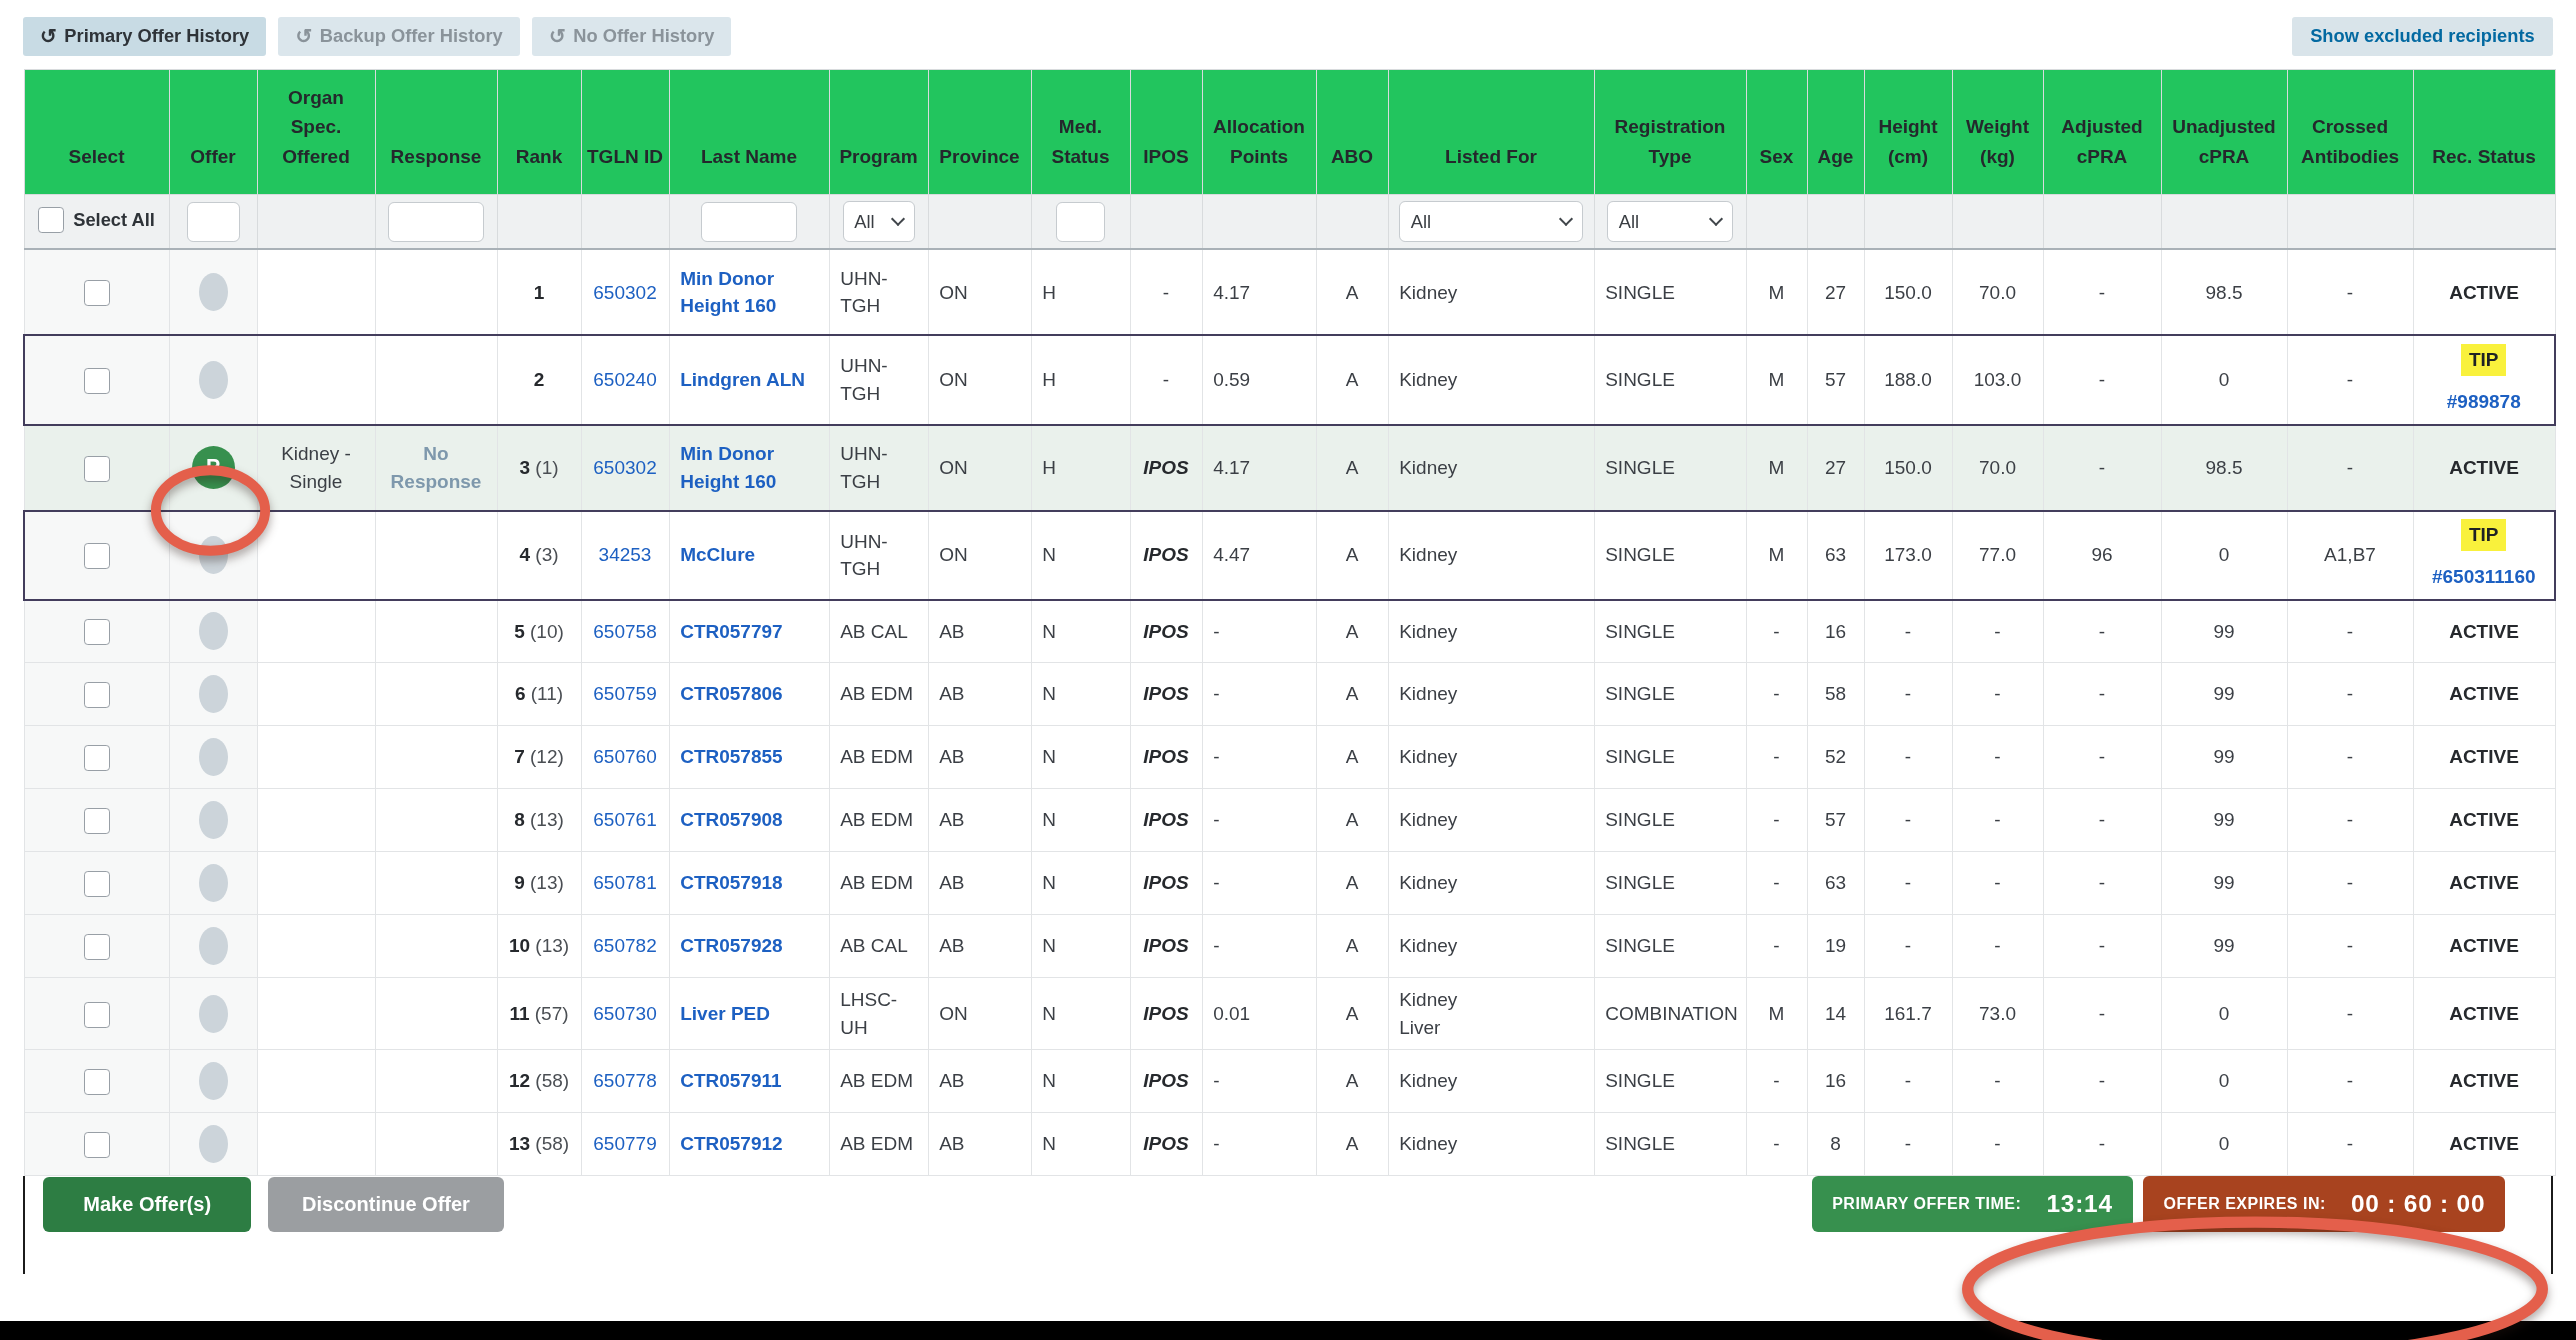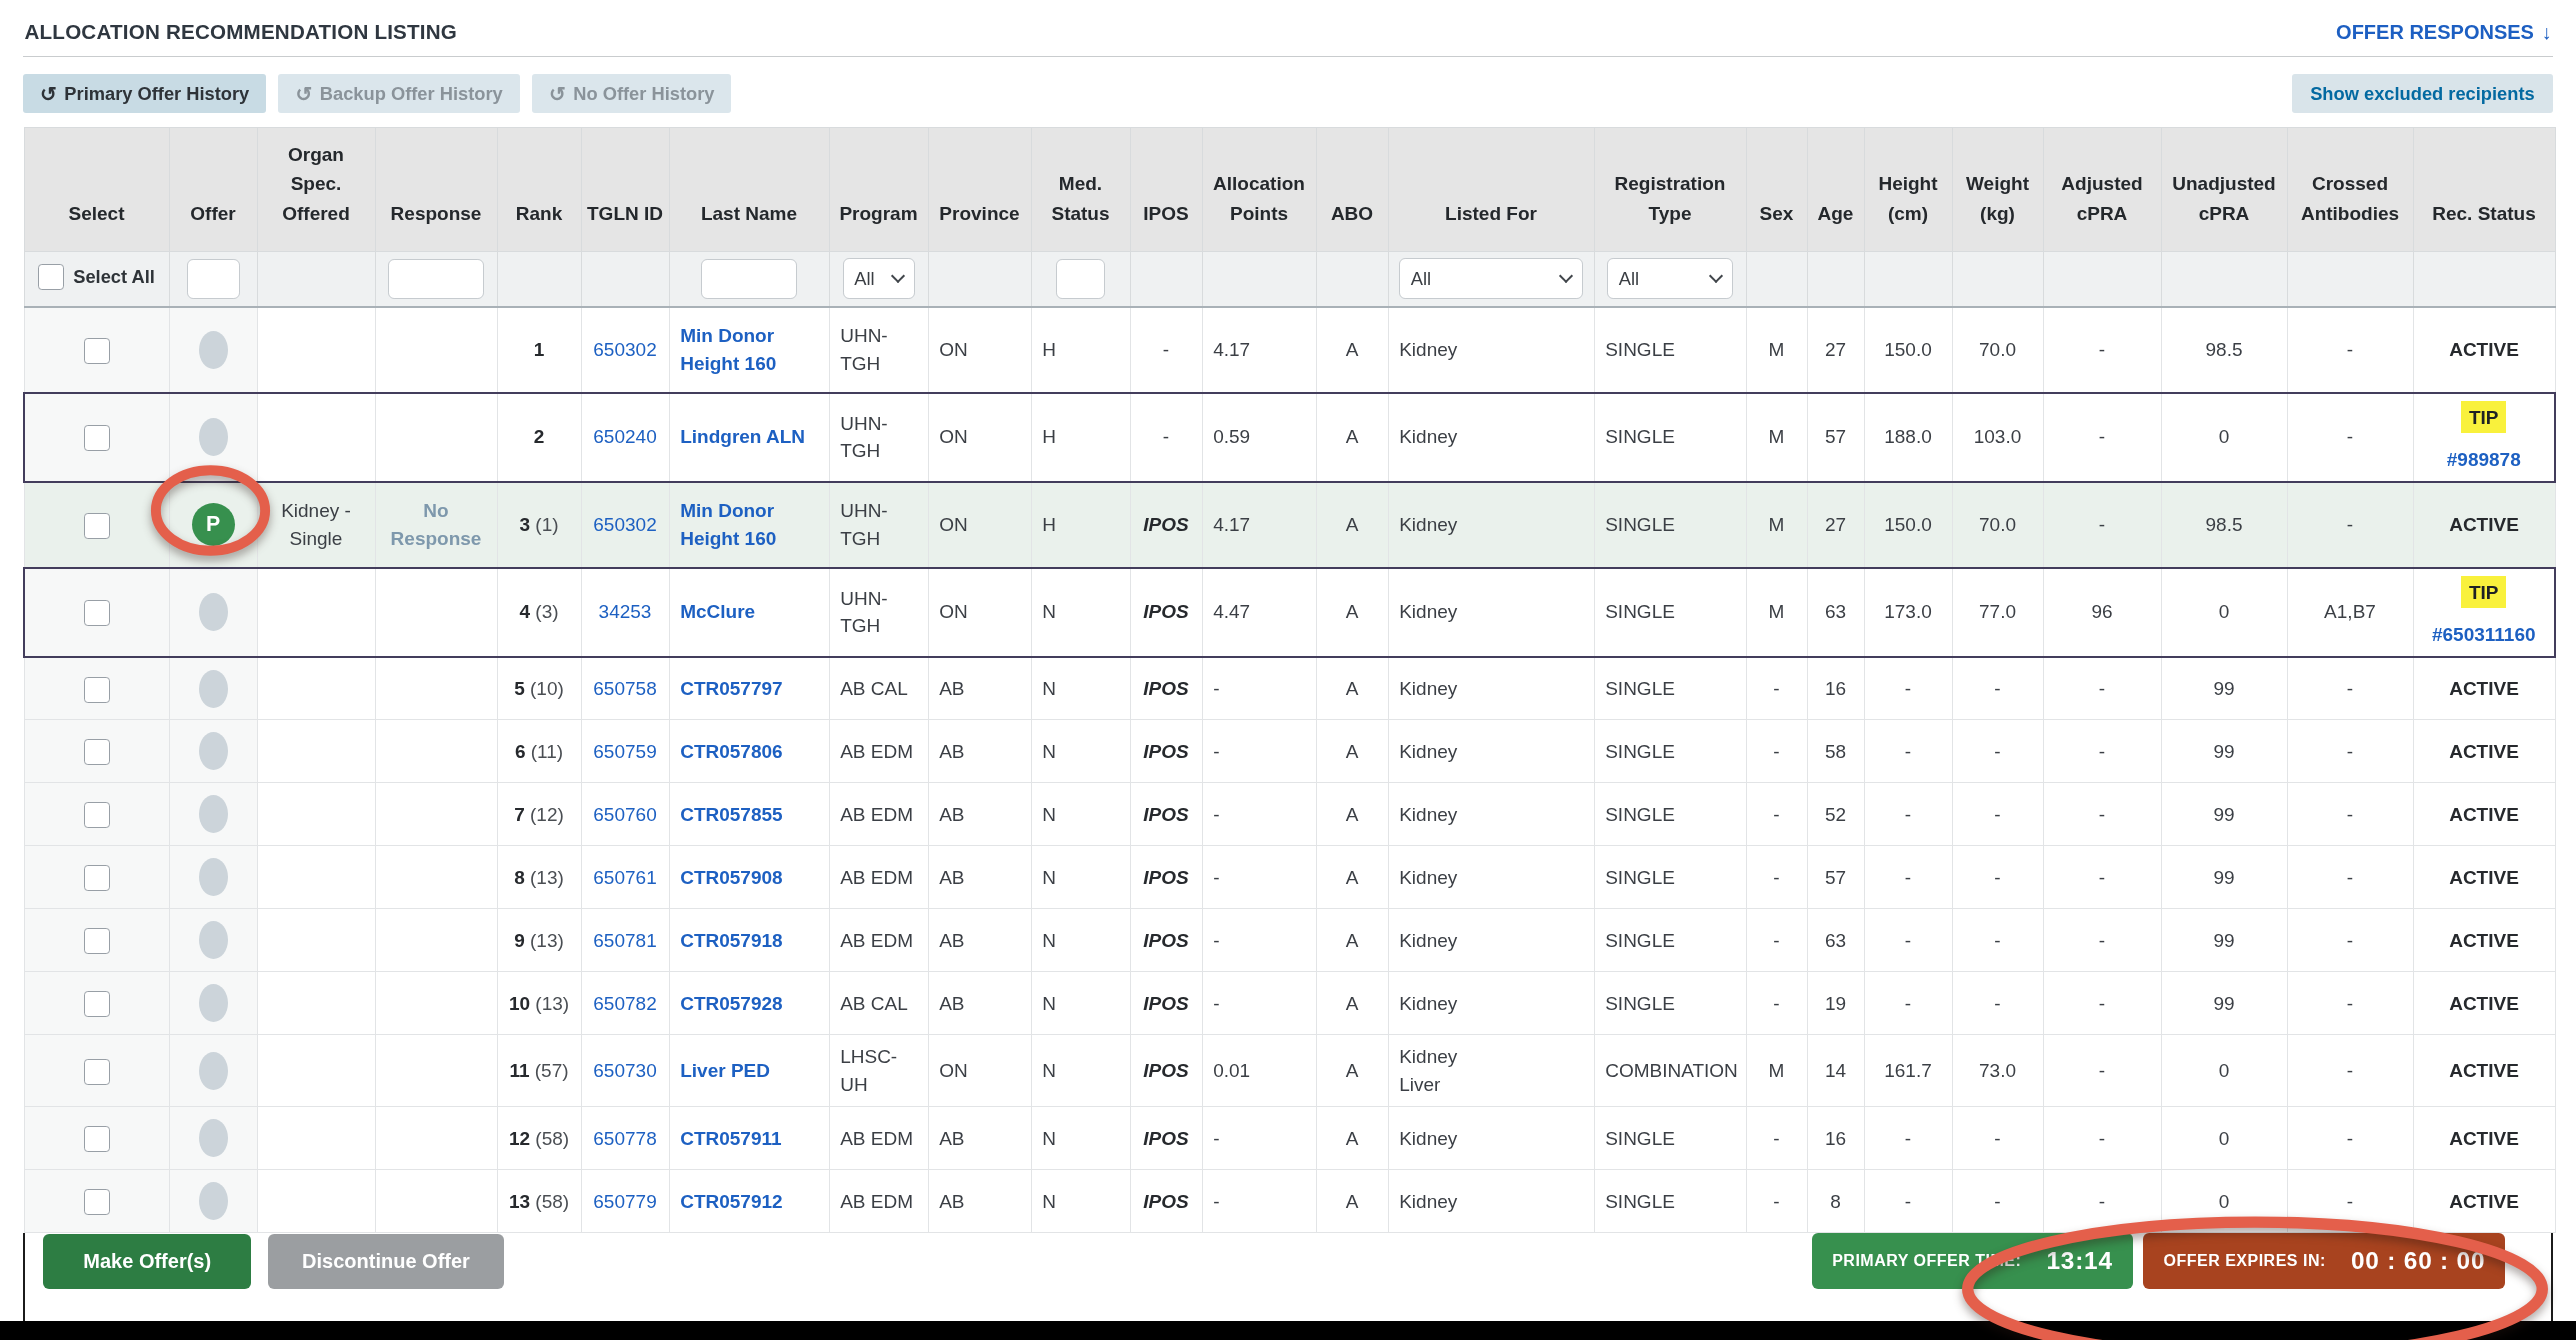--- a/index.html
+++ b/index.html
@@ -20,21 +20,21 @@
   .btnrow { margin-top:17px; display:flex; gap:12.2px; align-items:center; }
   .hbtn { display:inline-flex; align-items:center; gap:7.6px; background:#dbe6ec; color:#8a939a;
           font-size:18.3px; font-weight:600; padding:8.4px 17px; border-radius:3px; border:none; cursor:pointer; }
   .hbtn.active { background:#c8dbe4; color:#2e3338; }
   .hbtn .hicon { font-size:20px; line-height:1; }
   .show-excluded { margin-left:auto; background:#d9e4ea; color:#0369a1; font-weight:600;
                    font-size:18.3px; padding:8.4px 18.3px; border-radius:3px; border:none; cursor:pointer; }
 
   
   table { border-collapse:collapse; table-layout:fixed; width:2530px; margin-top:13.7px; }
-  th { border:1.5px solid #d8dbdd; background:#e5e5e5; font-size:19px; font-weight:bold; color:#24282c;
+  th { border:1.5px solid #d8dbdd; background:#22c55e; font-size:19px; font-weight:bold; color:#24282c;
        vertical-align:bottom; padding:12.2px 4.6px 23px 4.6px; line-height:1.55; text-align:center; }
   tr.filters td { background:#eff1f2; border:1.5px solid #d8dbdd; border-bottom:2.3px solid #a9b1b7;
                   height:55px; text-align:center; vertical-align:middle; padding:0 6.1px; }
   tbody td { border:1.5px solid #e2e4e6; font-size:19px; padding:7.6px 10.7px; vertical-align:middle;
              color:#3b3f45; text-align:left; line-height:1.45; background:#fff; }
   tr.sz-tall td { height:86px; }
   tr.sz-mid  td { height:72px;  }
   tr.sz-std  td { height:63px;  }
   td.center { text-align:center; }
   td.col-select { background:#f7f8f8; text-align:center; }
@@ -90,27 +90,20 @@
 
   .annot { position:absolute; pointer-events:none; filter:drop-shadow(0 5.3px 4.6px rgba(40,20,15,.38)); }
   #annot-p     { left:146px;  top:457px; }
   #annot-timer { left:1954px; top:1213px; }
 </style>
 </head>
 <body>
 
 <div class="page">
 
-  <div class="topbar">
-    <div class="title">ALLOCATION RECOMMENDATION LISTING</div>
-    <div class="offer-resp">
-      <span>OFFER RESPONSES</span>
-      <span>↓</span>
-    </div>
-  </div>
 
   <div class="btnrow">
     <button class="hbtn active">
       <span class="hicon">↺</span>
       <span>Primary Offer History</span>
     </button>
     <button class="hbtn">
       <span class="hicon">↺</span>
       <span>Backup Offer History</span>
     </button>

